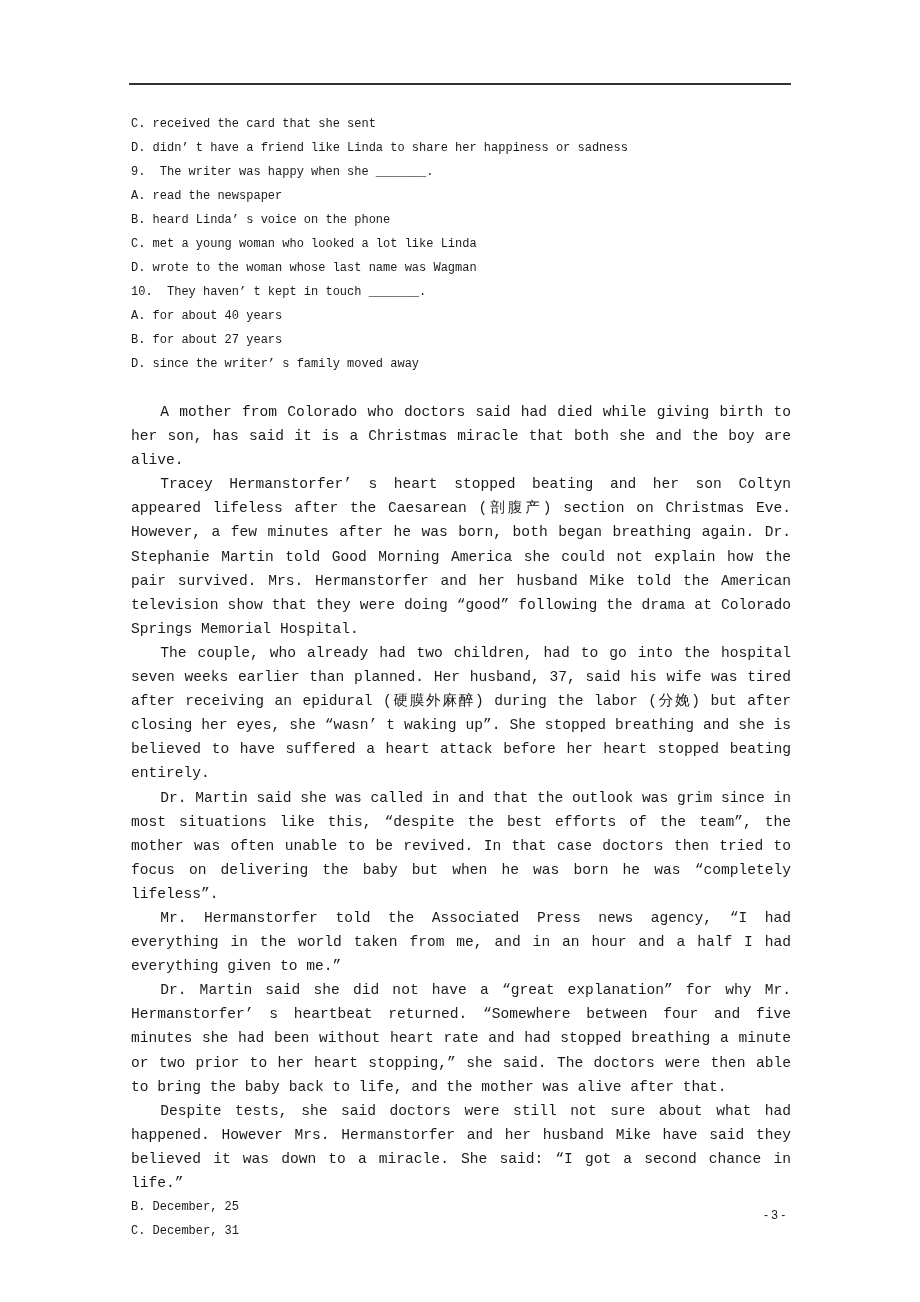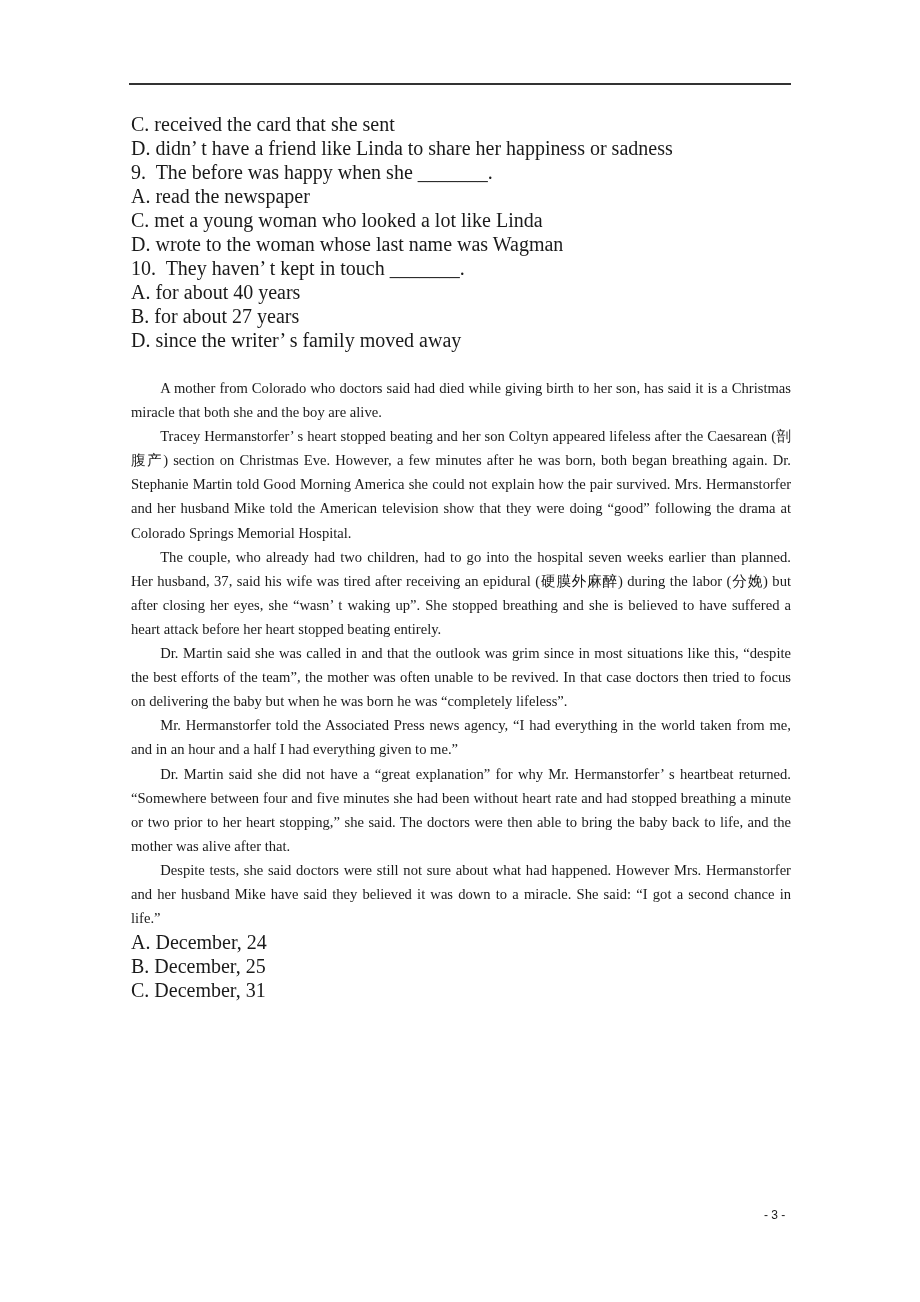--- a/index.html
+++ b/index.html
@@ -1,52 +1,52 @@
 <!DOCTYPE html>
 <html><head>
 <meta charset="utf-8">
 <style>
   html, body { margin: 0; padding: 0; background: #ffffff; }
   body { width: 920px; height: 1302px; position: relative; overflow: hidden;
          font-family: "Liberation Mono", "DejaVu Sans Mono", monospace; color: #1a1a1a; }
   .rule { position: absolute; left: 129px; top: 83px; width: 662px; height: 2px; background: #333; }
   .content { position: absolute; left: 131px; top: 112px; width: 660px; }
-  .line { height: 24px; line-height: 24px; font-size: 20px; white-space: pre; font-family: Liberation Serif, serif; }
-  .para { font-size: 14.6px; line-height: 24.1px; text-align: justify; text-indent: 2em; font-family: Liberation Serif, serif; }
+  .line { height: 24px; line-height: 24px; font-size: 12px; white-space: pre; }
+  .para { font-size: 14.6px; line-height: 24.1px; text-align: justify; text-indent: 2em; }
   .gap { height: 24px; }
   .page-num { position: absolute; left: 764px; top: 1208px; font-size: 12px;
               font-family: "Liberation Sans", sans-serif; }
 </style>
 </head>
 <body>
 
 <div class="rule"></div>
 
 <div class="content">
   <div class="line"><span>C.</span> <span>received the card that she sent</span></div>
   <div class="line"><span>D.</span> <span>didn’ t have a friend like Linda to share her happiness or sadness</span></div>
 
-  <div class="line"><span>9.</span>  <span>The before was happy when she _______.</span></div>
+  <div class="line"><span>9.</span>  <span>The writer was happy when she _______.</span></div>
   <div class="line"><span>A.</span> <span>read the newspaper</span></div>
+  <div class="line"><span>B.</span> <span>heard Linda’ s voice on the phone</span></div>
   <div class="line"><span>C.</span> <span>met a young woman who looked a lot like Linda</span></div>
   <div class="line"><span>D.</span> <span>wrote to the woman whose last name was Wagman</span></div>
 
   <div class="line"><span>10.</span>  <span>They haven’ t kept in touch _______.</span></div>
   <div class="line"><span>A.</span> <span>for about 40 years</span></div>
   <div class="line"><span>B.</span> <span>for about 27 years</span></div>
   <div class="line"><span>D.</span> <span>since the writer’ s family moved away</span></div>
 
   <div class="gap"></div>
 
   <div class="para">A mother from Colorado who doctors said had died while giving birth to her son, has said it is a Christmas miracle that both she and the boy are alive.</div>
   <div class="para">Tracey Hermanstorfer’ s heart stopped beating and her son Coltyn appeared lifeless after the Caesarean (剖腹产) section on Christmas Eve. However, a few minutes after he was born, both began breathing again. Dr. Stephanie Martin told Good Morning America she could not explain how the pair survived. Mrs. Hermanstorfer and her husband Mike told the American television show that they were doing “good” following the drama at Colorado Springs Memorial Hospital.</div>
   <div class="para">The couple, who already had two children, had to go into the hospital seven weeks earlier than planned. Her husband, 37, said his wife was tired after receiving an epidural (硬膜外麻醉) during the labor (分娩) but after closing her eyes, she “wasn’ t waking up”. She stopped breathing and she is believed to have suffered a heart attack before her heart stopped beating entirely.</div>
   <div class="para">Dr. Martin said she was called in and that the outlook was grim since in most situations like this, “despite the best efforts of the team”, the mother was often unable to be revived. In that case doctors then tried to focus on delivering the baby but when he was born he was “completely lifeless”.</div>
   <div class="para">Mr. Hermanstorfer told the Associated Press news agency, “I had everything in the world taken from me, and in an hour and a half I had everything given to me.”</div>
   <div class="para">Dr. Martin said she did not have a “great explanation” for why Mr. Hermanstorfer’ s heartbeat returned. “Somewhere between four and five minutes she had been without heart rate and had stopped breathing a minute or two prior to her heart stopping,” she said. The doctors were then able to bring the baby back to life, and the mother was alive after that.</div>
   <div class="para">Despite tests, she said doctors were still not sure about what had happened. However Mrs. Hermanstorfer and her husband Mike have said they believed it was down to a miracle. She said: “I got a second chance in life.”</div>
 
-  <div class="line"><span>A.</span> <span>December, 24</span></div>
   <div class="line"><span>B.</span> <span>December, 25</span></div>
   <div class="line"><span>C.</span> <span>December, 31</span></div>
 </div>
 
 <div class="page-num">- 3 -</div>
 
 </body></html>

